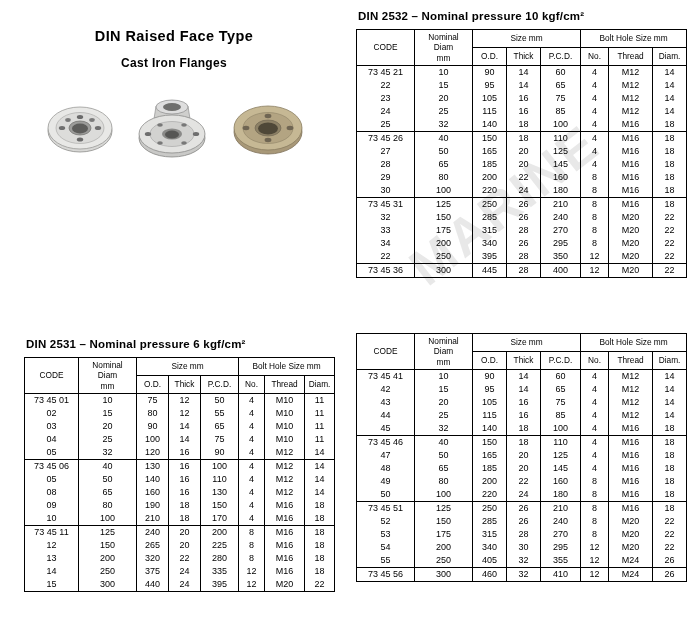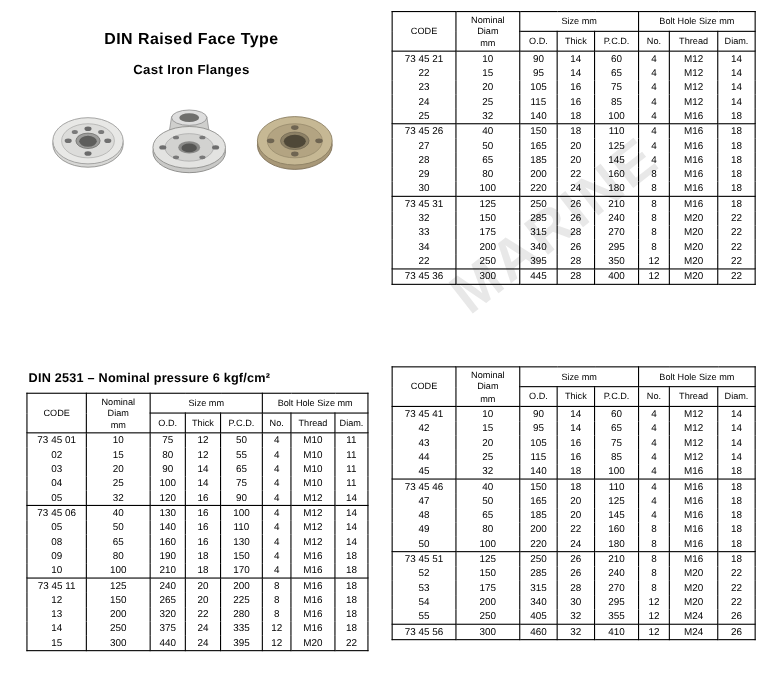--- a/index.html
+++ b/index.html
@@ -387,20 +387,21 @@
         </tbody>
     </table>
   </div>
 </div>
 
 <div>
 
   <div class="watermark">MARINE</div>
 
   <div class="tbl-wrap" style="left:356px; top:10px;">
+    <div class="tbl-caption">DIN 2532 – Nominal pressure  10 kgf/cm²</div>
     <table class="spec t-right">
       <colgroup>
         <col class="c-code">
           <col class="c-nom">
           <col class="c-od">
           <col class="c-th">
           <col class="c-pcd">
           <col class="c-no">
           <col class="c-thr">
           <col class="c-dia">

